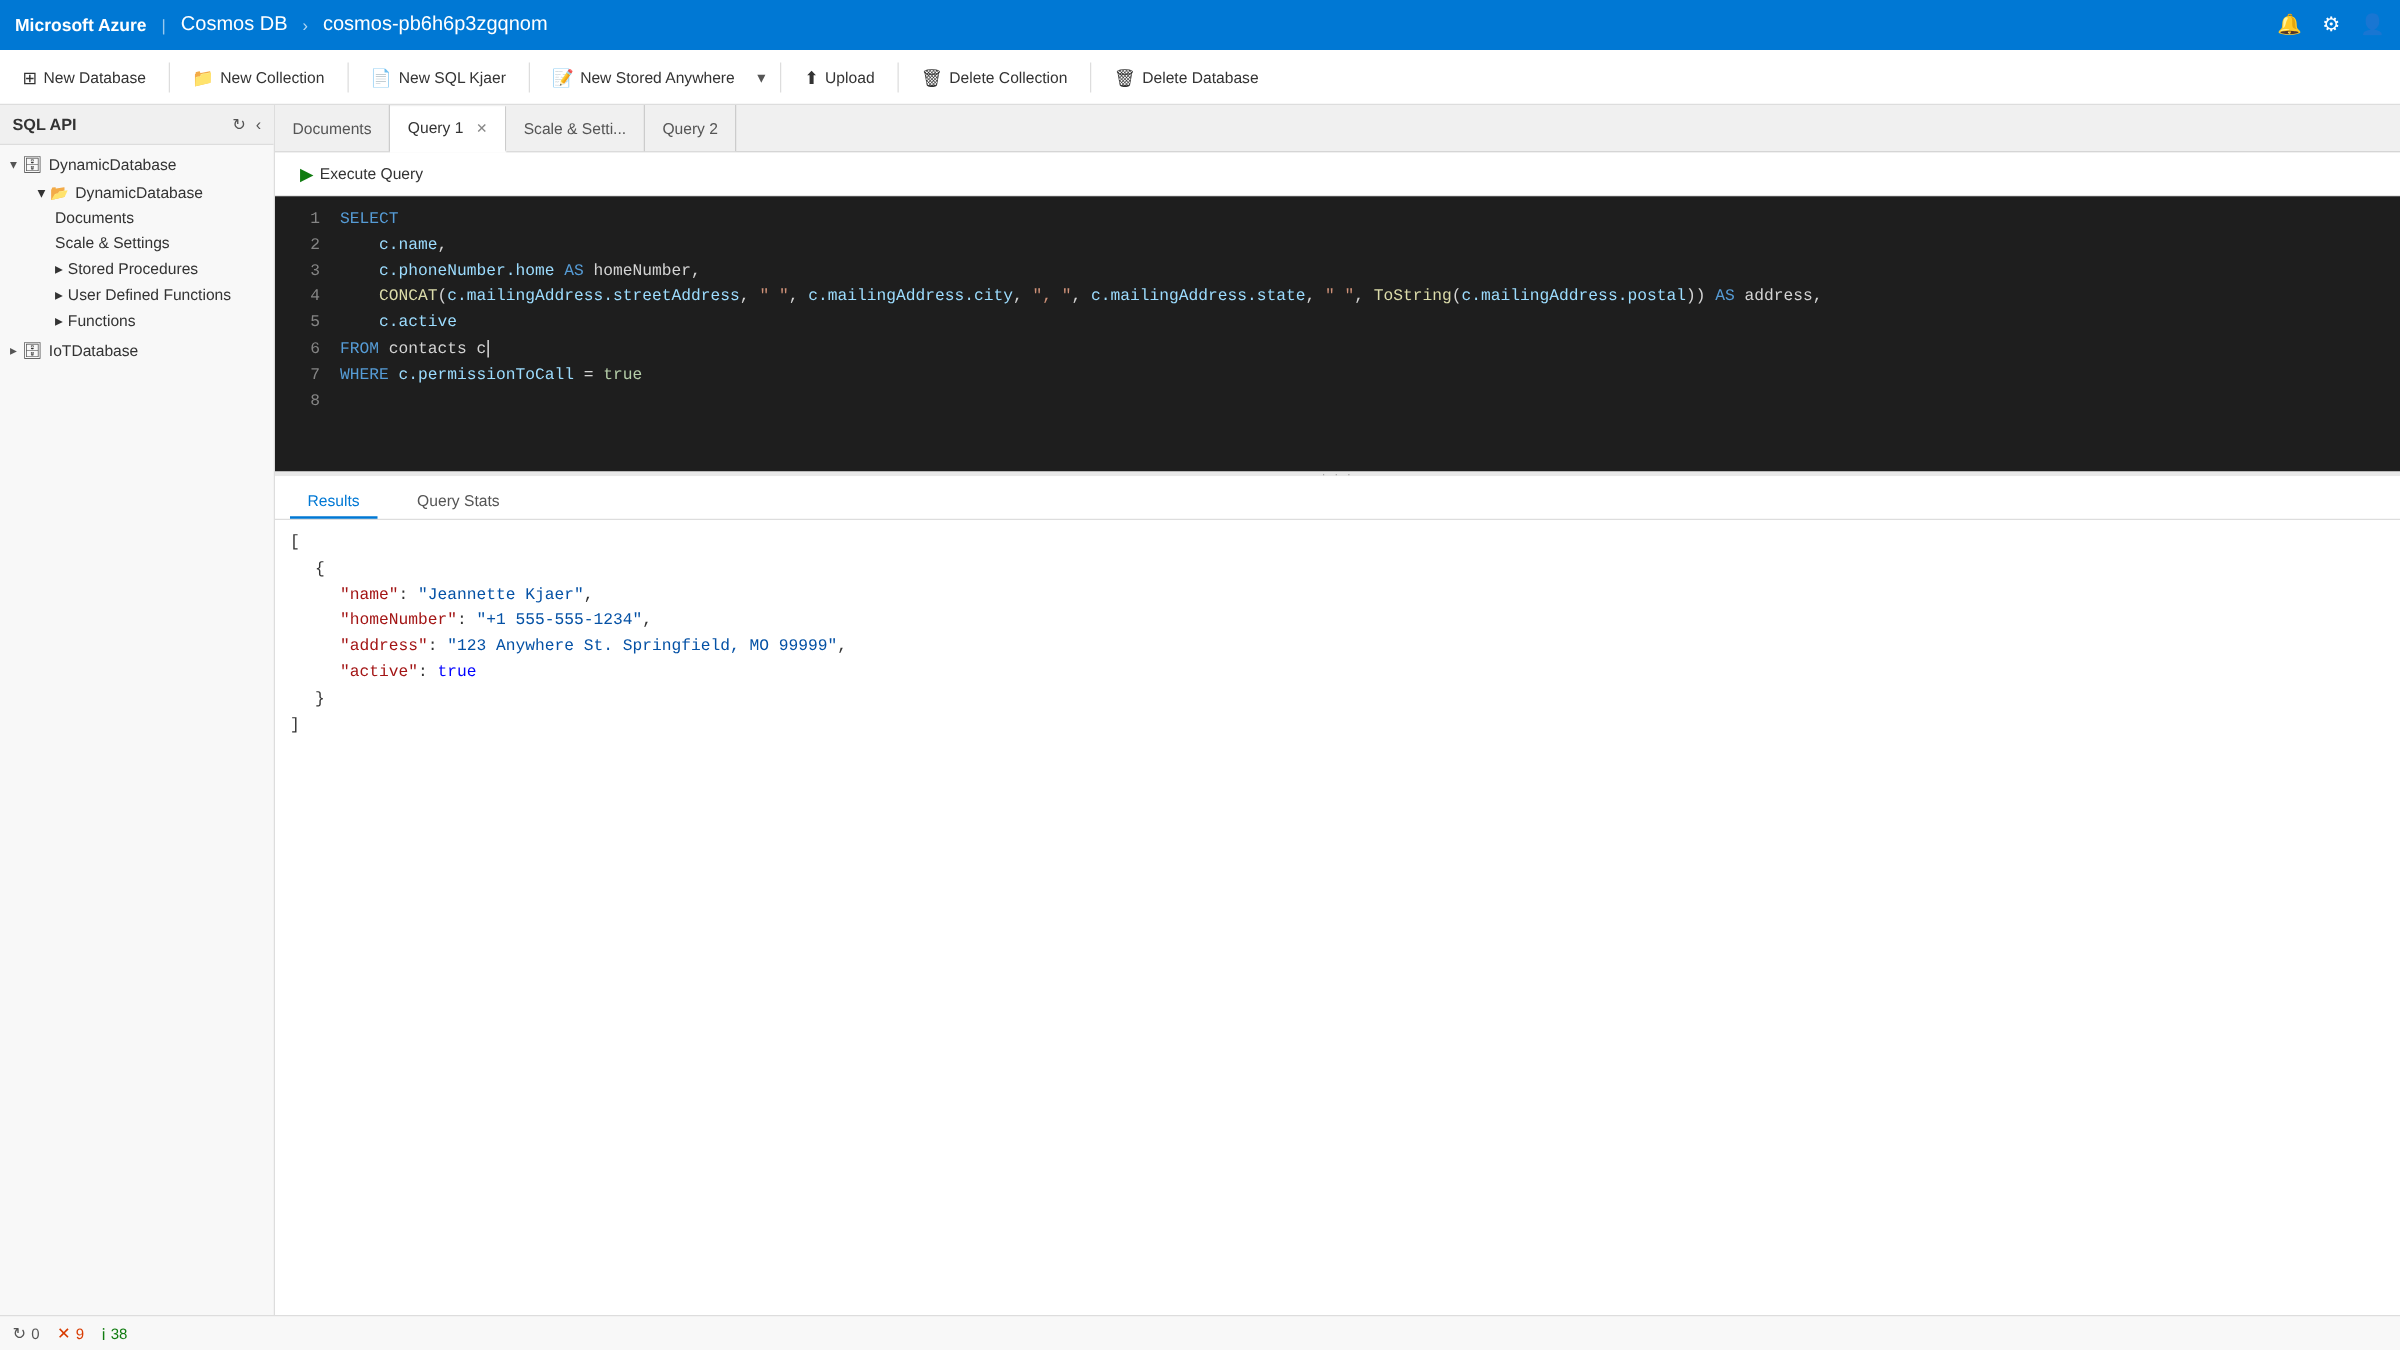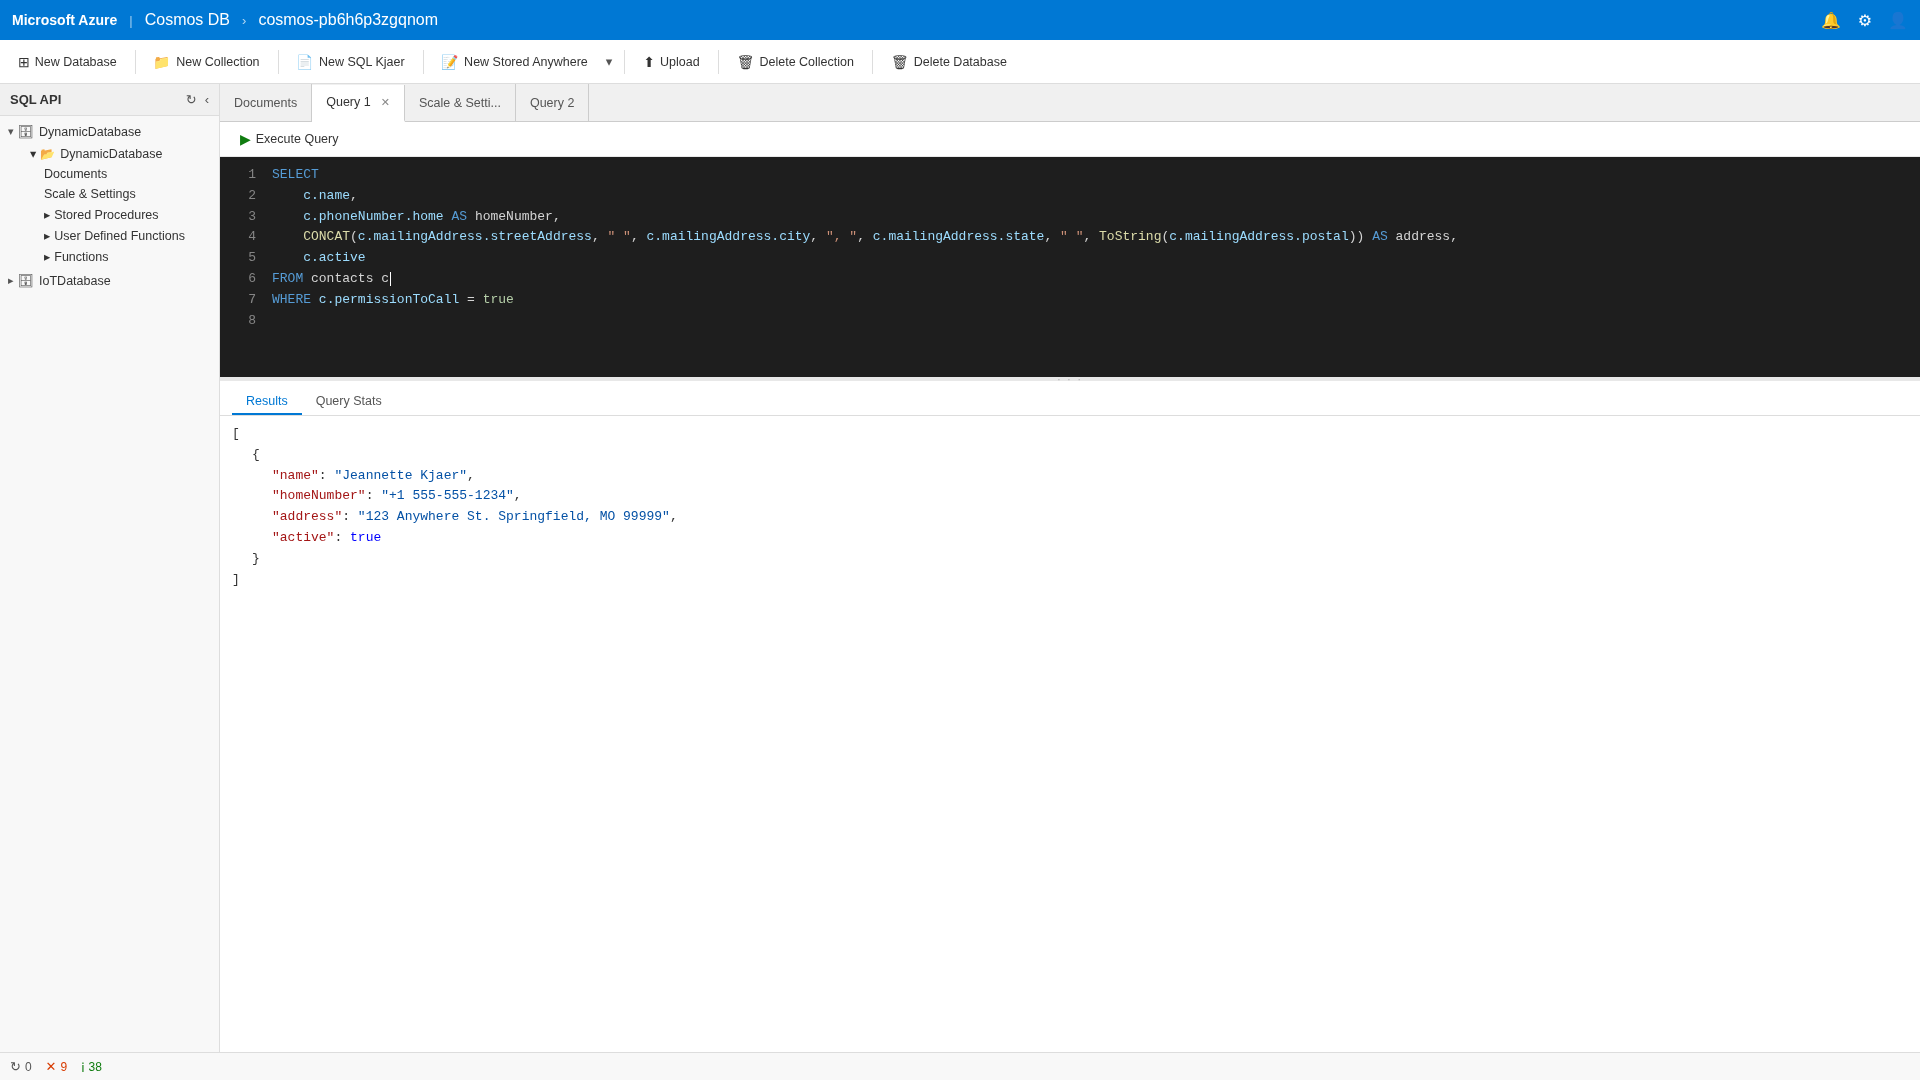--- a/index.html
+++ b/index.html
@@ -199,21 +199,21 @@
     #results-area {
       flex: 1;
       overflow-y: auto;
       padding: 0;
       background: white;
     }
 
     
     #result-tabs {
       display: flex;
-      gap: 0;
+      gap: 18px;
       padding: 8px 12px 0;
       border-bottom: 1px solid #ddd;
     }
     .result-tab {
       padding: 5px 14px;
       font-size: 12.5px;
       cursor: pointer;
       color: #555;
       border-bottom: 2px solid transparent;
     }

